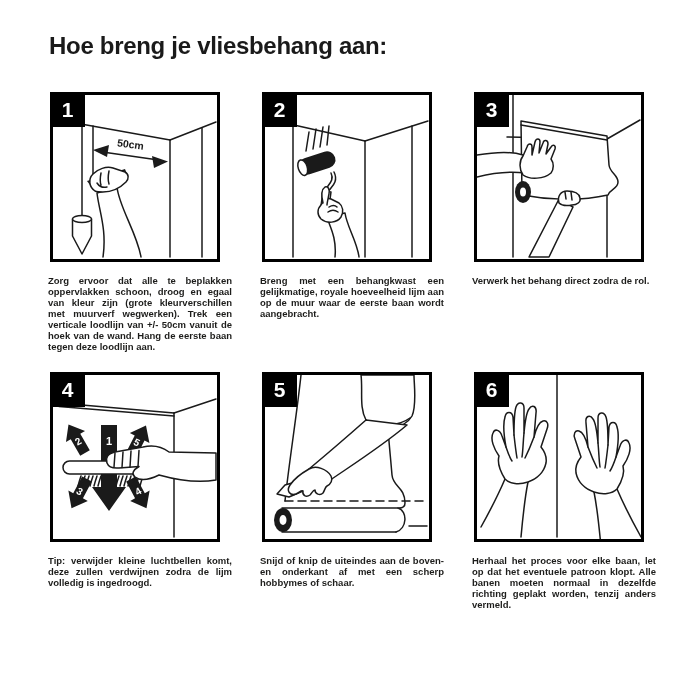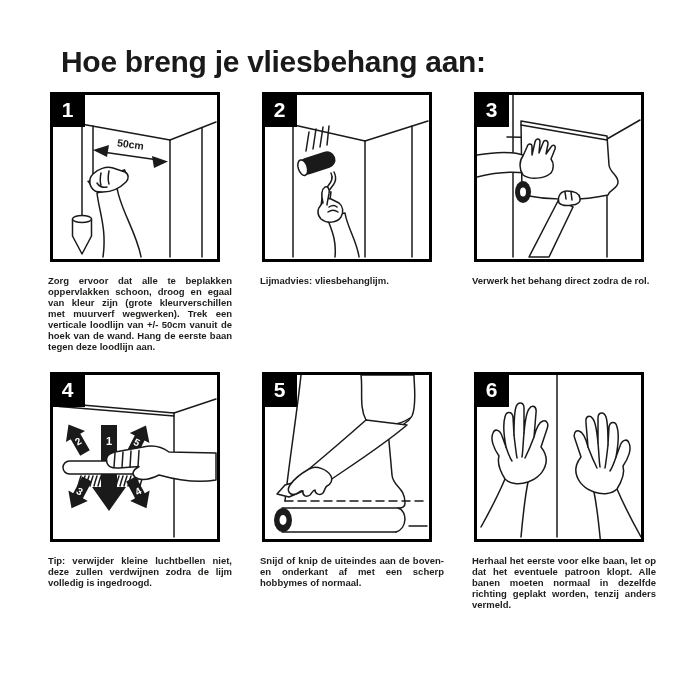--- a/index.html
+++ b/index.html
@@ -1,18 +1,18 @@
 <!DOCTYPE html>
 <html><head>
 <meta charset="utf-8">
 <style>
   html,body{margin:0;padding:0;background:#ffffff;}
   body{width:700px;height:700px;overflow:hidden;font-family:"Liberation Sans",sans-serif;color:#1d1d1b;}
   .page{position:relative;width:700px;height:700px;background:#fff;}
-  .title{position:absolute;left:49px;top:33px;margin:12px;font-size:30px;line-height:1.1;font-weight:bold;letter-spacing:-0.3px;color:#1a1a1a;}
+  .title{position:absolute;left:49px;top:33px;margin:0;font-size:24px;line-height:1.1;font-weight:bold;letter-spacing:-0.3px;color:#1a1a1a;}
   .grid{position:absolute;left:50px;top:92px;display:grid;grid-template-columns:170px 170px 170px;column-gap:42px;grid-template-rows:280px 280px;}
   .step{width:170px;}
   .panel{position:relative;width:170px;height:170px;border:3px solid #000;box-sizing:border-box;background:#fff;}
   .panel svg{display:block;}
   .badge{position:absolute;top:-3px;left:-3px;width:35px;height:35px;background:#000;color:#fff;display:flex;align-items:center;justify-content:center;font-size:21px;font-weight:bold;}
   .caption{width:184px;margin:13px 0 0 -2px;font-size:9.5px;line-height:11px;font-weight:bold;text-align:justify;color:#1d1d1b;}
   .caption p{margin:0;}
   .caption p + p{margin-top:11px;}
   .caption.tight p + p{margin-top:0;}
   .ink{stroke:#1a1a1a;stroke-width:1.5;fill:none;stroke-linecap:round;stroke-linejoin:round;}
@@ -87,21 +87,21 @@
           <g>
             <path class="inkf" d="M70,162 C72,142 64,130 62,122 L80,118 C82,132 92,146 94,162"></path>
             <path class="inkf" d="M56,110 C52,114 52,120 56,124 C62,129 72,128 76,122 C79,117 78,111 74,108 L66,104 C62,102 58,106 56,110 Z"></path>
             <path class="inkf" d="M58,108 C56,100 57,94 60,92 C63,91 65,94 64,99 C63,104 62,108 62,110"></path>
             <path class="ink" d="M64,112 C67,110 70,110 72,112 M63,117 C66,115 70,115 73,117"></path>
           </g>
         </svg>
         <div class="badge">2</div>
       </div>
       <div class="caption">
-        <p>Lijmadvies: vliesbehanglijm.</p>
+        <p>Breng met een behangkwast een gelijkmatige, royale hoeveelheid lijm aan op de muur waar de eerste baan wordt aangebracht.</p>
       </div>
     </section>
 
     <section class="step">
       <div class="panel">
         <svg viewBox="0 0 164 164" width="164" height="164">
           <g>
             <path class="ink" d="M36,0 V162"></path>
             <path class="ink" d="M30,42 L130,44"></path>
             <path class="ink" d="M130,44 V162"></path>
@@ -164,21 +164,21 @@
             <text class="svgtxt" x="56" y="70" font-size="11" fill="#fff" text-anchor="middle">1</text>
             <text class="svgtxt" x="25" y="70" font-size="10" fill="#fff" text-anchor="middle" transform="rotate(-30 25 66)">2</text>
             <text class="svgtxt" x="27" y="120" font-size="10" fill="#fff" text-anchor="middle" transform="rotate(30 27 116)">3</text>
             <text class="svgtxt" x="85" y="120" font-size="10" fill="#fff" text-anchor="middle" transform="rotate(-30 85 116)">4</text>
             <text class="svgtxt" x="84" y="71" font-size="10" fill="#fff" text-anchor="middle" transform="rotate(27 84 67)">5</text>
           </g>
         </svg>
         <div class="badge">4</div>
       </div>
       <div class="caption">
-        <p>Tip: verwijder kleine luchtbellen niet, deze zullen verdwijnen zodra de lijm volledig is ingedroogd.</p>
+        <p>Tip: verwijder kleine luchtbellen komt, deze zullen verdwijnen zodra de lijm volledig is ingedroogd.</p>
       </div>
     </section>
 
     <section class="step">
       <div class="panel">
         <svg viewBox="0 0 164 164" width="164" height="164">
           <g>
             <path class="ink" d="M36,0 C32,38 24,88 20,126"></path>
             <path class="ink" d="M122,0 C120,34 124,64 127,100 C128,112 140,112 140,128 C140,131 138,133 134,133"></path>
           </g>
@@ -195,21 +195,21 @@
             <path class="inkf" d="M96,0 C98,16 94,32 101,45 C114,57 139,55 147,41 C152,30 149,10 149,0 Z"></path>
             <path class="ink" d="M101,45 C111,52 133,52 145,43"></path>
             <path class="inkf" d="M101,45 C84,60 62,79 44,94 L58,110 C84,92 116,72 142,50 Z"></path>
             <path class="inkf" d="M12,119 L20,110 L34,106 L38,116 L24,122 Z"></path>
             <path class="inkf" d="M44,94 C37,98 29,104 25,110 C21,116 25,121 31,119 C34,118 36,115 38,116 C37,120 41,123 45,120 C47,118 48,115 50,115 C50,119 55,121 58,118 C60,115 60,112 62,111 C66,109 68,105 66,101 C62,94 51,90 44,94 Z"></path>
           </g>
         </svg>
         <div class="badge">5</div>
       </div>
       <div class="caption">
-        <p>Snijd of knip de uiteindes aan de boven- en onderkant af met een scherp hobbymes of normaal.</p>
+        <p>Snijd of knip de uiteindes aan de boven- en onderkant af met een scherp hobbymes of schaar.</p>
       </div>
     </section>
 
     <section class="step">
       <div class="panel">
         <svg viewBox="0 0 164 164" width="164" height="164">
           <path class="ink" d="M80,0 V162"></path>
           <defs>
             <g id="hand6">
               <path class="ink" d="M4,152 C14,134 22,118 28,104 M44,162 C46,140 48,122 51,107"></path>
@@ -220,18 +220,18 @@
           <g>
             <use href="#hand6"></use>
           </g>
           <g>
             <use href="#hand6" transform="translate(168,10) scale(-1,1)"></use>
           </g>
         </svg>
         <div class="badge">6</div>
       </div>
       <div class="caption tight">
-        <p>Herhaal het eerste voor elke baan, let op dat het eventuele patroon klopt. Alle banen moeten normaal in dezelfde richting geplakt worden, tenzij anders vermeld.</p>
+        <p>Herhaal het proces voor elke baan, let op dat het eventuele patroon klopt. Alle banen moeten normaal in dezelfde richting geplakt worden, tenzij anders vermeld.</p>
       </div>
     </section>
 
   </div>
 </div>
 
 </body></html>

